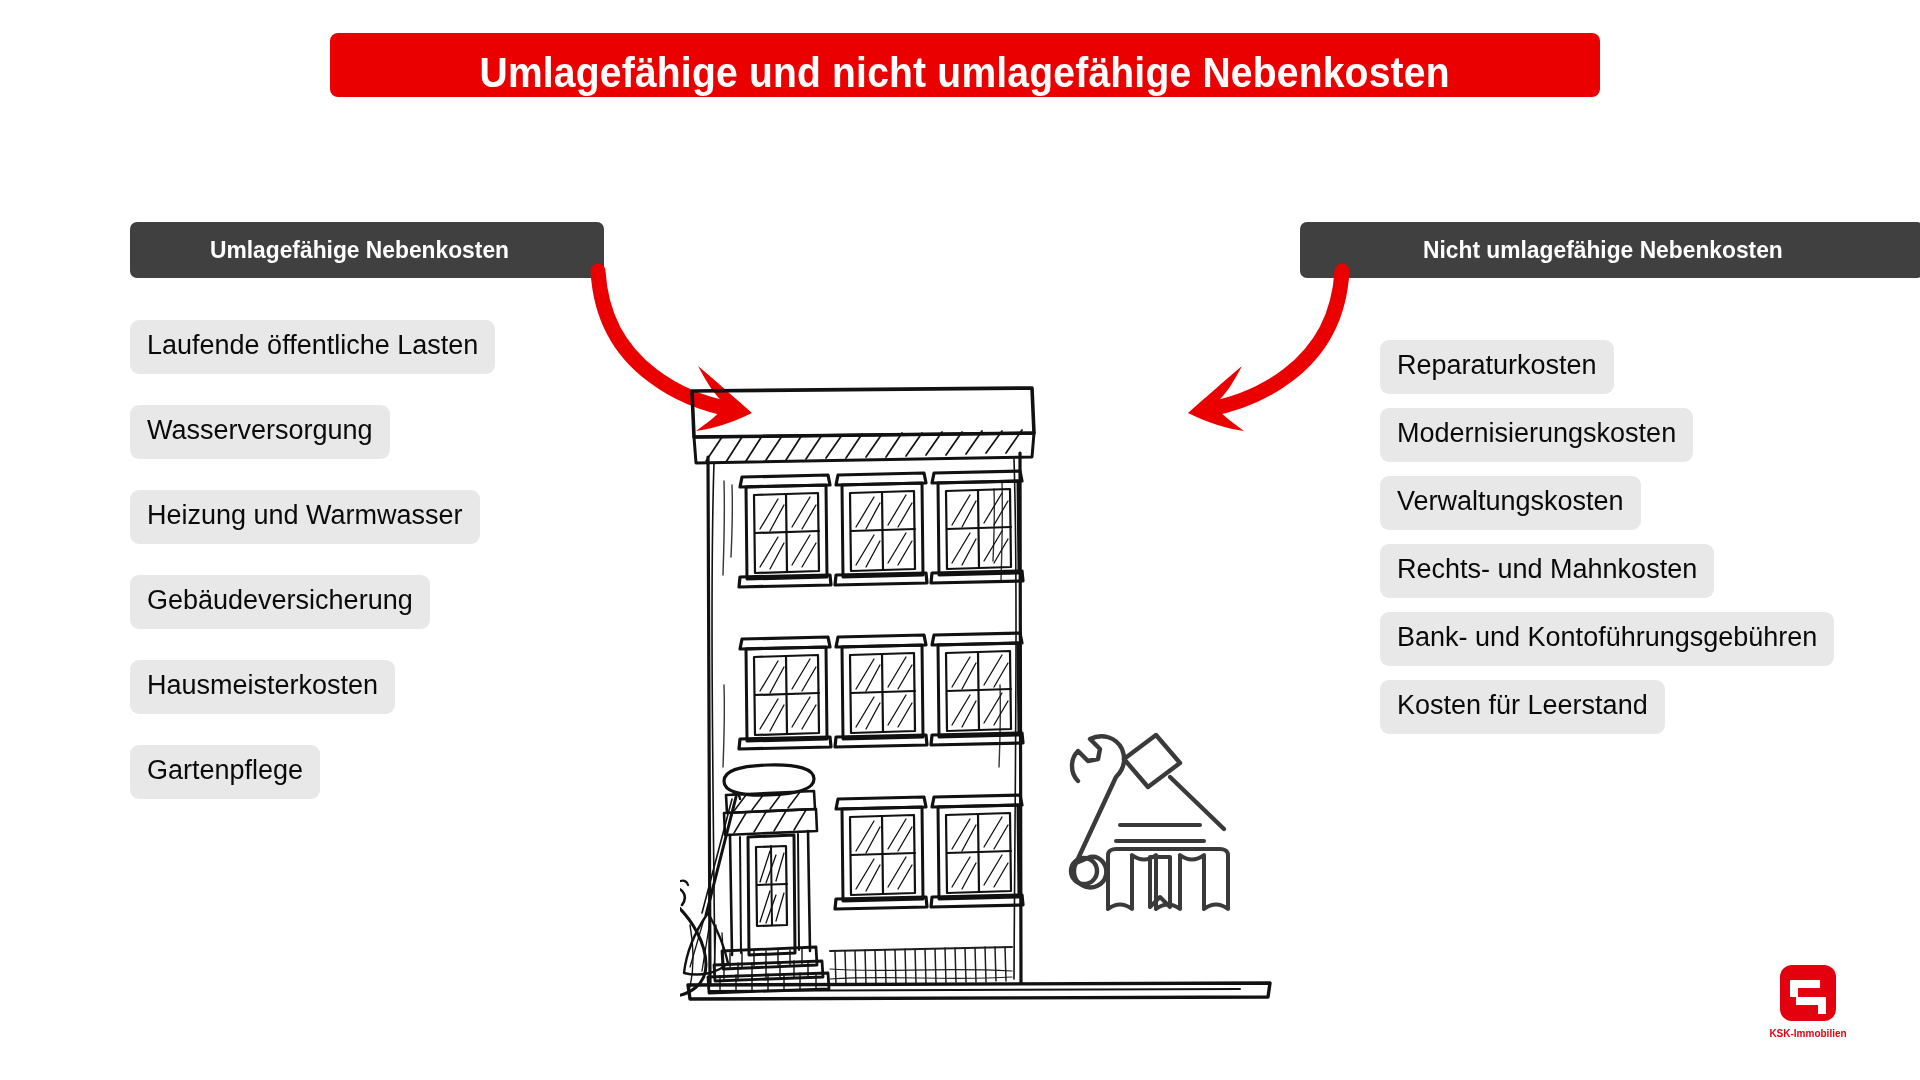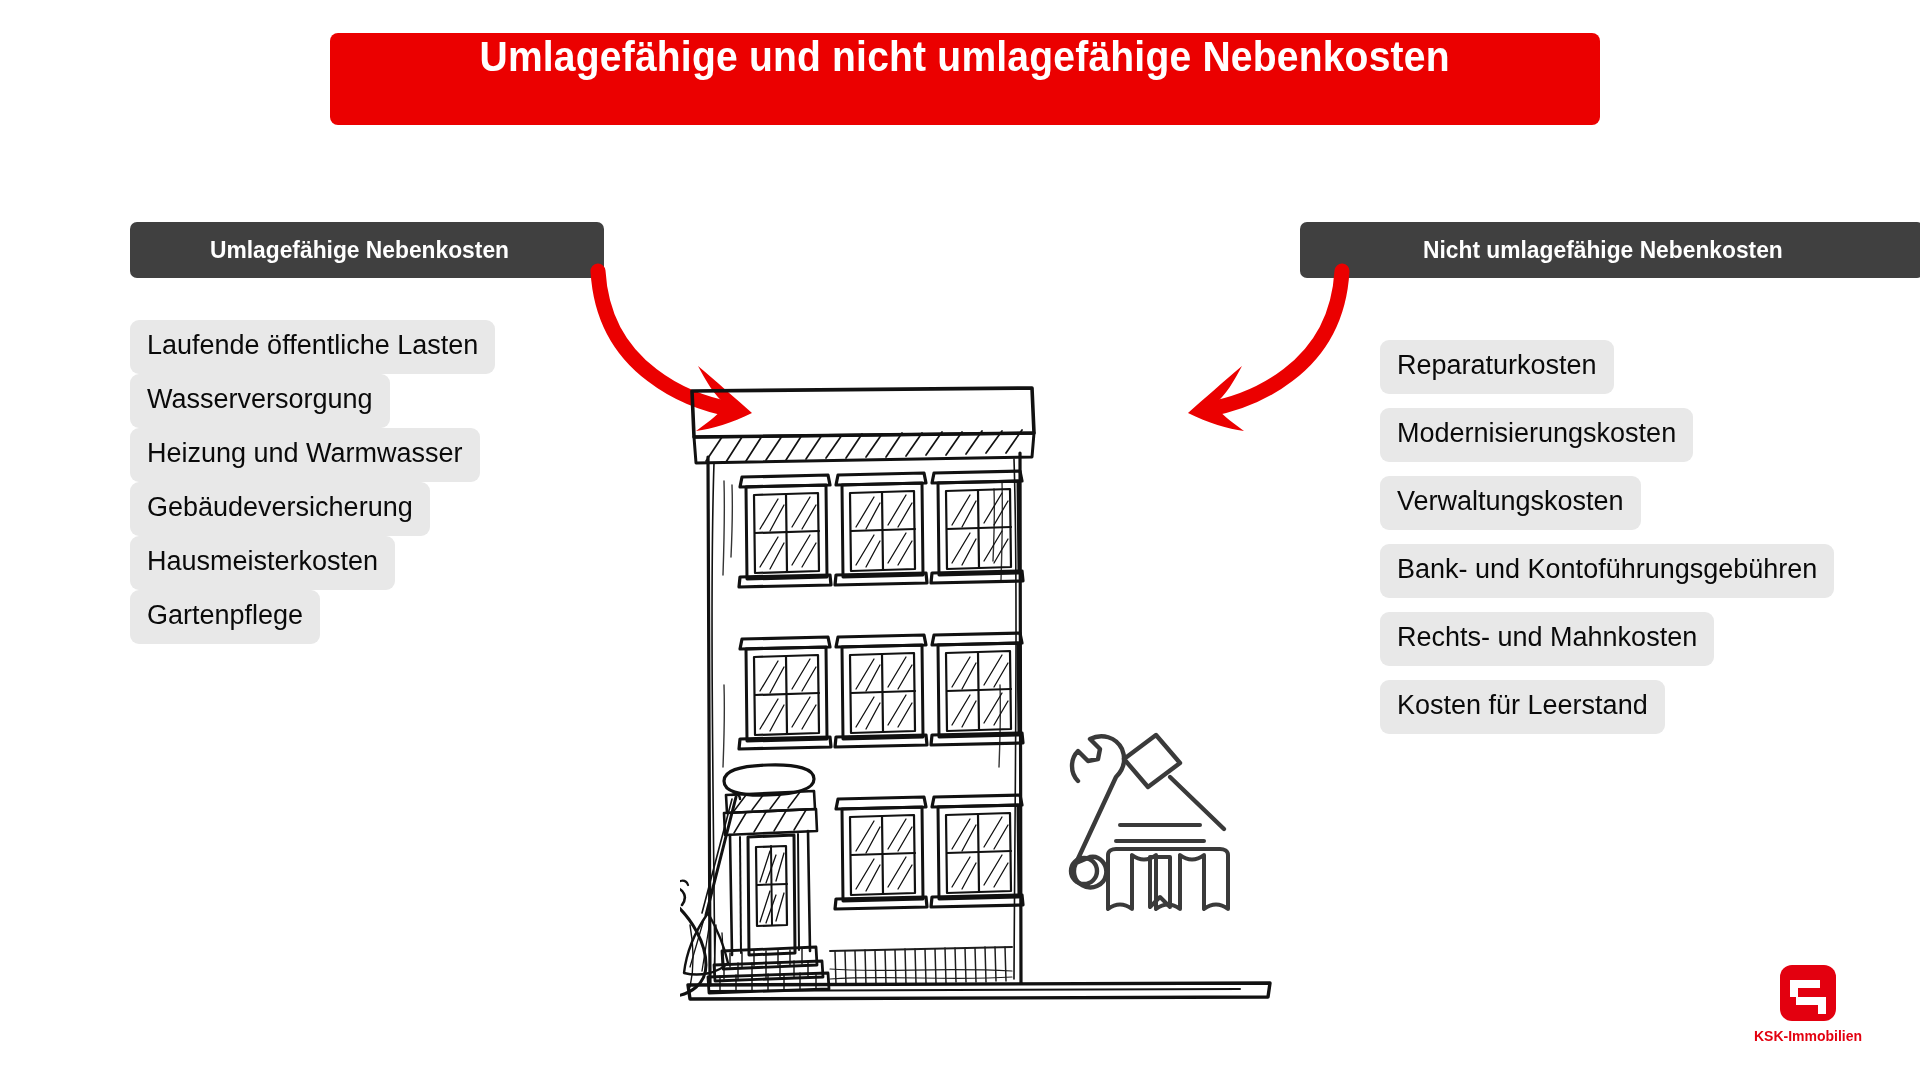--- a/index.html
+++ b/index.html
@@ -18,25 +18,25 @@
     height: 1080px;
     background: #ffffff;
   }
 
   
   .title-banner {
     position: absolute;
     left: 330px;
     top: 33px;
     width: 1270px;
-    height: 92px;
+    height: 64px;
     background: #EB0000;
     border-radius: 8px;
     display: flex;
-    align-items: flex-start;
+    align-items: flex-end;
     justify-content: center;
   }
   .title-text {
     color: #ffffff;
     font-family: "Liberation Sans Narrow", "Liberation Sans", sans-serif;
     font-size: 42px;
     font-weight: bold;
     letter-spacing: 0.2px;
     white-space: nowrap;
     transform: scaleX(0.93);
@@ -82,20 +82,21 @@
   #col-right { left: 1380px; top: 340px; align-items: flex-start; }
 
   .pill {
     background: #E8E8E8;
     border-radius: 9px;
     color: #0a0a0a;
     font-size: 27px;
     line-height: 1;
     padding: 12px 17px 15px 17px;
     white-space: nowrap;
+    margin-bottom: 31px;
   }
   #col-right .pill { margin-bottom: 14px; }
 
   
   .arrow-svg { position: absolute; overflow: visible; }
   #arrow-left  { left: 520px;  top: 265px; }
   #arrow-right { left: 1120px; top: 265px; }
 
   
   #house { position: absolute; left: 680px; top: 385px; }
@@ -120,21 +121,21 @@
   #logo .mark::after  { left: 16px; top: 32px; width: 30px; }
   #logo .bar-v1, #logo .bar-v2 {
     position: absolute; background: #ffffff; width: 8px;
   }
   #logo .bar-v1 { left: 10px; top: 15px; height: 17px; }
   #logo .bar-v2 { left: 38px; top: 32px; height: 17px; }
   #logo .logo-text {
     margin-top: 7px;
     text-align: center;
     color: #E3000F;
-    font-size: 14px;
+    font-size: 10px;
     font-weight: bold;
     white-space: nowrap;
   }
 </style>
 </head>
 <body>
 
 <div id="canvas">
 
   <div class="title-banner">
@@ -501,22 +502,22 @@
     <div class="pill">Heizung und Warmwasser</div>
     <div class="pill">Gebäudeversicherung</div>
     <div class="pill">Hausmeisterkosten</div>
     <div class="pill">Gartenpflege</div>
   </div>
 
   <div class="col" id="col-right">
     <div class="pill">Reparaturkosten</div>
     <div class="pill">Modernisierungskosten</div>
     <div class="pill">Verwaltungskosten</div>
+    <div class="pill">Rechts- und Mahnkosten</div>
     <div class="pill">Bank- und Kontoführungsgebühren</div>
-    <div class="pill">Rechts- und Mahnkosten</div>
     <div class="pill">Kosten für Leerstand</div>
   </div>
 
   <div id="logo">
     <div class="mark">
       <span class="bar-v1"></span>
       <span class="bar-v2"></span>
     </div>
     <div class="logo-text">KSK-Immobilien</div>
   </div>

